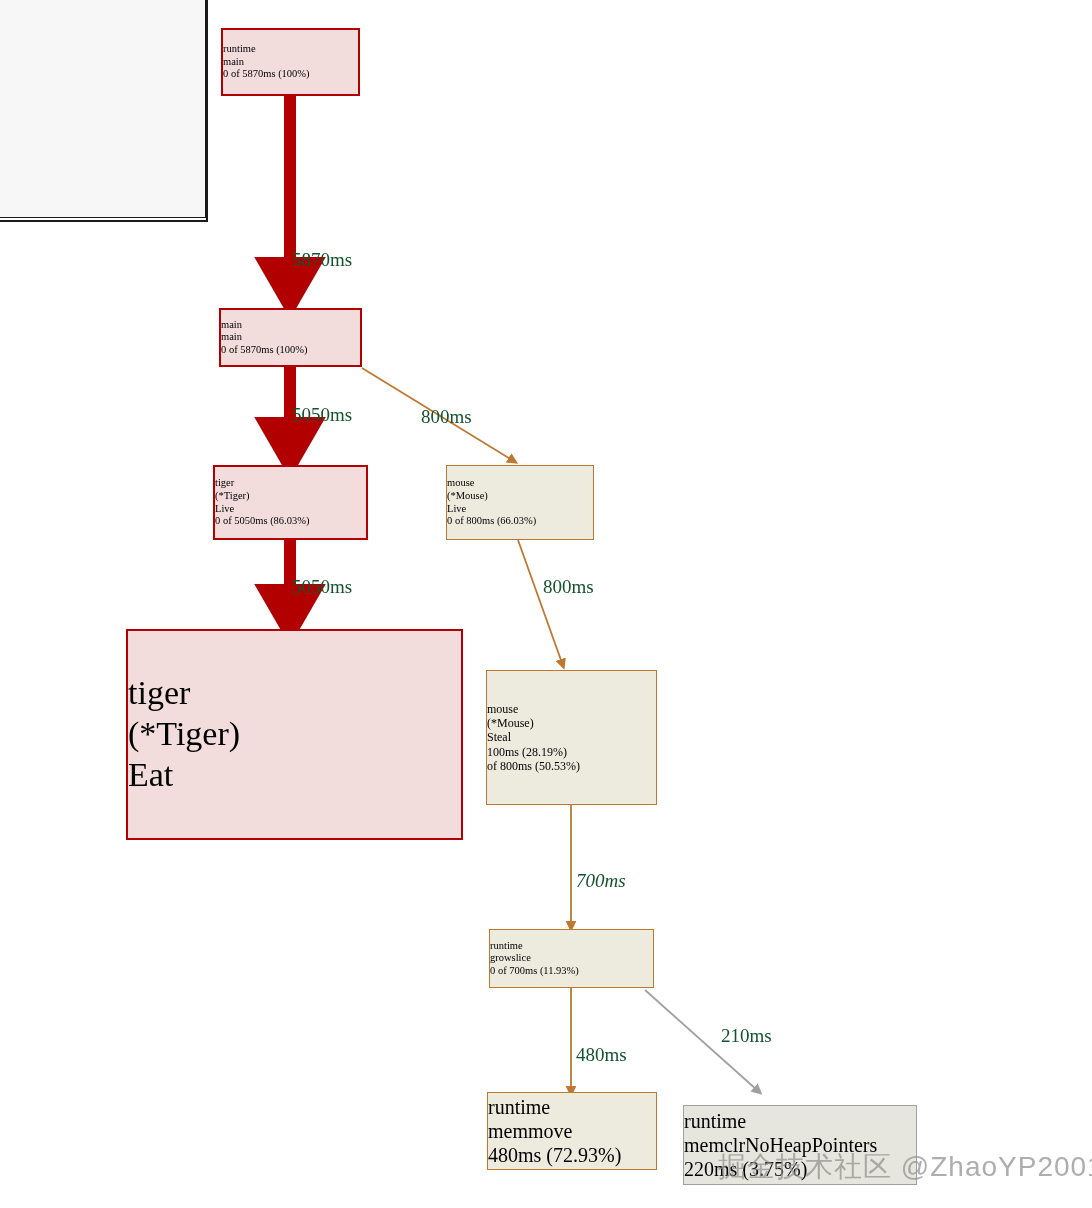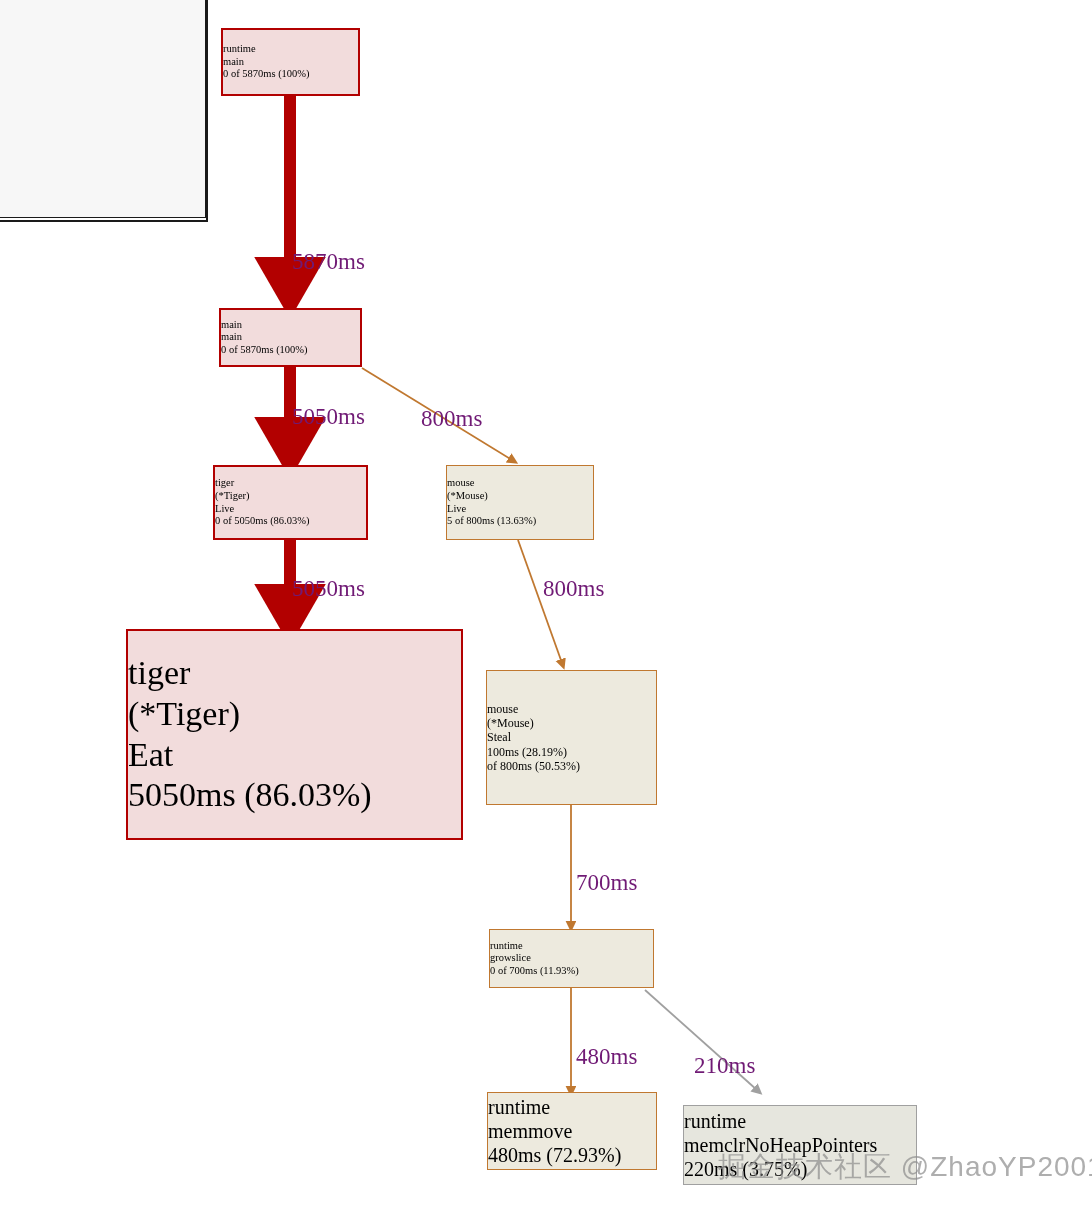--- a/index.html
+++ b/index.html
@@ -53,22 +53,22 @@
     justify-content: center;
     line-height: 1.2;
     color: #000000;
     z-index: 3;
   }
   .node .ln { display: block; white-space: nowrap; }
   .n-small { font-size: 10.5px; }
   .n-big   { font-size: 34px; }
   .edge-label {
     position: absolute;
-    font-size: 23px;
-    color: #701a75;
+    font-size: 19px;
+    color: #14532d;
     white-space: nowrap;
     z-index: 4;
   }
   #watermark {
     position: absolute;
     left: 718px;
     top: 1148px;
     font-size: 28px;
     color: #8f8f8f;
     opacity: 0.72;
@@ -132,28 +132,27 @@
     <span class="ln">tiger</span>
     <span class="ln">(*Tiger)</span>
     <span class="ln">Live</span>
     <span class="ln">0 of 5050ms (86.03%)</span>
   </div>
 
   <div class="node n-small" style="left:446px; top:465px; width:148px; height:75px; background:#edeade; border:1.6px solid #c07830;">
     <span class="ln">mouse</span>
     <span class="ln">(*Mouse)</span>
     <span class="ln">Live</span>
-    <span class="ln">5 of 800ms (13.63%)</span>
+    <span class="ln">0 of 800ms (66.03%)</span>
   </div>
 
   <div class="node n-big" style="left:126px; top:629px; width:337px; height:211px; background:#f2dcdc; border:2px solid #b20000;">
     <span class="ln">tiger</span>
     <span class="ln">(*Tiger)</span>
     <span class="ln">Eat</span>
-    <span class="ln">5050ms (86.03%)</span>
   </div>
 
   <div class="node n-small" style="left:486px; top:670px; width:171px; height:135px; background:#edeade; border:1.6px solid #c07830; font-size:12px;">
     <span class="ln">mouse</span>
     <span class="ln">(*Mouse)</span>
     <span class="ln">Steal</span>
     <span class="ln">100ms (28.19%)</span>
     <span class="ln">of 800ms (50.53%)</span>
   </div>
 
@@ -173,19 +172,19 @@
     <span class="ln">runtime</span>
     <span class="ln">memclrNoHeapPointers</span>
     <span class="ln">220ms (3.75%)</span>
   </div>
 
   <div class="edge-label" style="left:292px; top:249px;">5870ms</div>
   <div class="edge-label" style="left:292px; top:404px;">5050ms</div>
   <div class="edge-label" style="left:421px; top:406px;">800ms</div>
   <div class="edge-label" style="left:292px; top:576px;">5050ms</div>
   <div class="edge-label" style="left:543px; top:576px;">800ms</div>
-  <div class="edge-label" style="left:576px; top:870px;">700ms</div>
+  <div class="edge-label" style="left:576px; top:870px;font-style:italic;">700ms</div>
   <div class="edge-label" style="left:576px; top:1025px;margin-top:19px;">480ms</div>
-  <div class="edge-label" style="left:694px; top:1025px;margin-top:28px;">210ms</div>
+  <div class="edge-label" style="left:721px; top:1025px;">210ms</div>
 
   <div id="watermark">掘金技术社区 @ZhaoYP2001</div>
 
 </div>
 
 </body></html>

